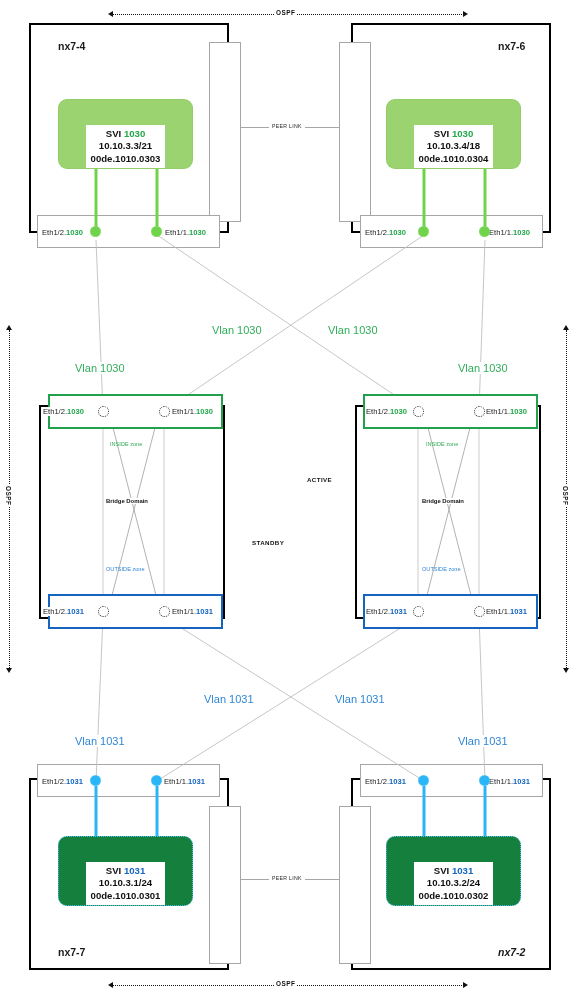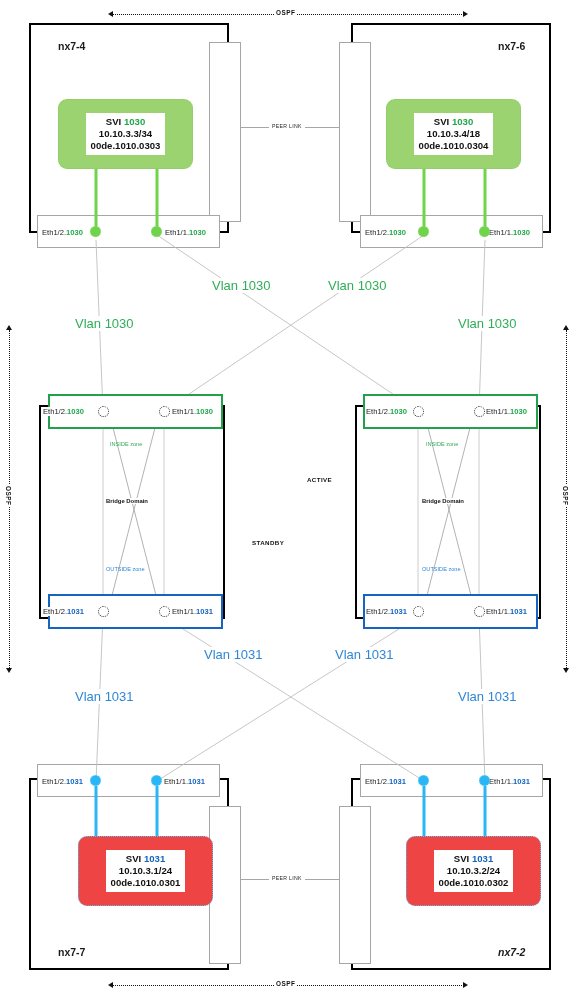--- a/index.html
+++ b/index.html
@@ -85,26 +85,26 @@
     background: #ffffff;
     border: 1.2px dotted #333333;
     width: 11px; height: 11px;
   }
 
   
   .svi-card {
     position: absolute;
     border-radius: 9px;
     display: flex;
-    align-items: center;
+    align-items: flex-end;
     justify-content: center;
     z-index: 4;
   }
   .svi-green { background: #9ad36f; border: 1.5px dotted #8cc963; }
-  .svi-blue  { background: #ef4444; border: 1.5px dotted #4ec3f8; margin-left: 20px; }
+  .svi-blue  { background: #15803d; border: 1.5px dotted #4ec3f8; }
   .svi-inner {
     background: #ffffff;
     padding: 3px 5px;
     text-align: center;
     line-height: 1.28;
     font-size: 9.6px;
     font-weight: bold;
     color: #111111;
     white-space: nowrap;
   }
@@ -145,25 +145,26 @@
     font-size: 6.2px;
     font-weight: bold;
     letter-spacing: .4px;
     color: #111111;
     white-space: nowrap;
   }
 
   
   .vlan-label {
     position: absolute;
-    font-size: 13px;
+    font-size: 11px;
     white-space: nowrap;
     background: #ffffff;
     padding: 0 1px;
     z-index: 3;
+    margin-top: 46px;
   }
   .vlan-green { color: #2fae58; }
   .vlan-blue  { color: #2f86d6; }
 
   
   .ospf-h {
     position: absolute;
     height: 1px;
     border-top: 1.4px dotted #111111;
   }
@@ -273,21 +274,21 @@
   <div class="chassis-label" style="left:498px; top:40px;">nx7-6</div>
 
   <div class="peerbox" style="left:209px; top:42px; width:32px; height:180px;"></div>
   <div class="peerbox" style="left:339px; top:42px; width:32px; height:180px;"></div>
   <div class="peerlink-line" style="left:241px; top:127px; width:98px;"></div>
   <div class="peerlink-label" style="left:269px; top:123px;">PEER LINK</div>
 
   <div class="svi-card svi-green" style="left:58px; top:99px; width:135px; height:70px;">
     <div class="svi-inner">
       <div>SVI <span class="sviNum-green">1030</span></div>
-      <div>10.10.3.3/34</div>
+      <div>10.10.3.3/21</div>
       <div>00de.1010.0303</div>
     </div>
   </div>
 
   <div class="svi-card svi-green" style="left:386px; top:99px; width:135px; height:70px;">
     <div class="svi-inner">
       <div>SVI <span class="sviNum-green">1030</span></div>
       <div>10.10.3.4/18</div>
       <div>00de.1010.0304</div>
     </div>

